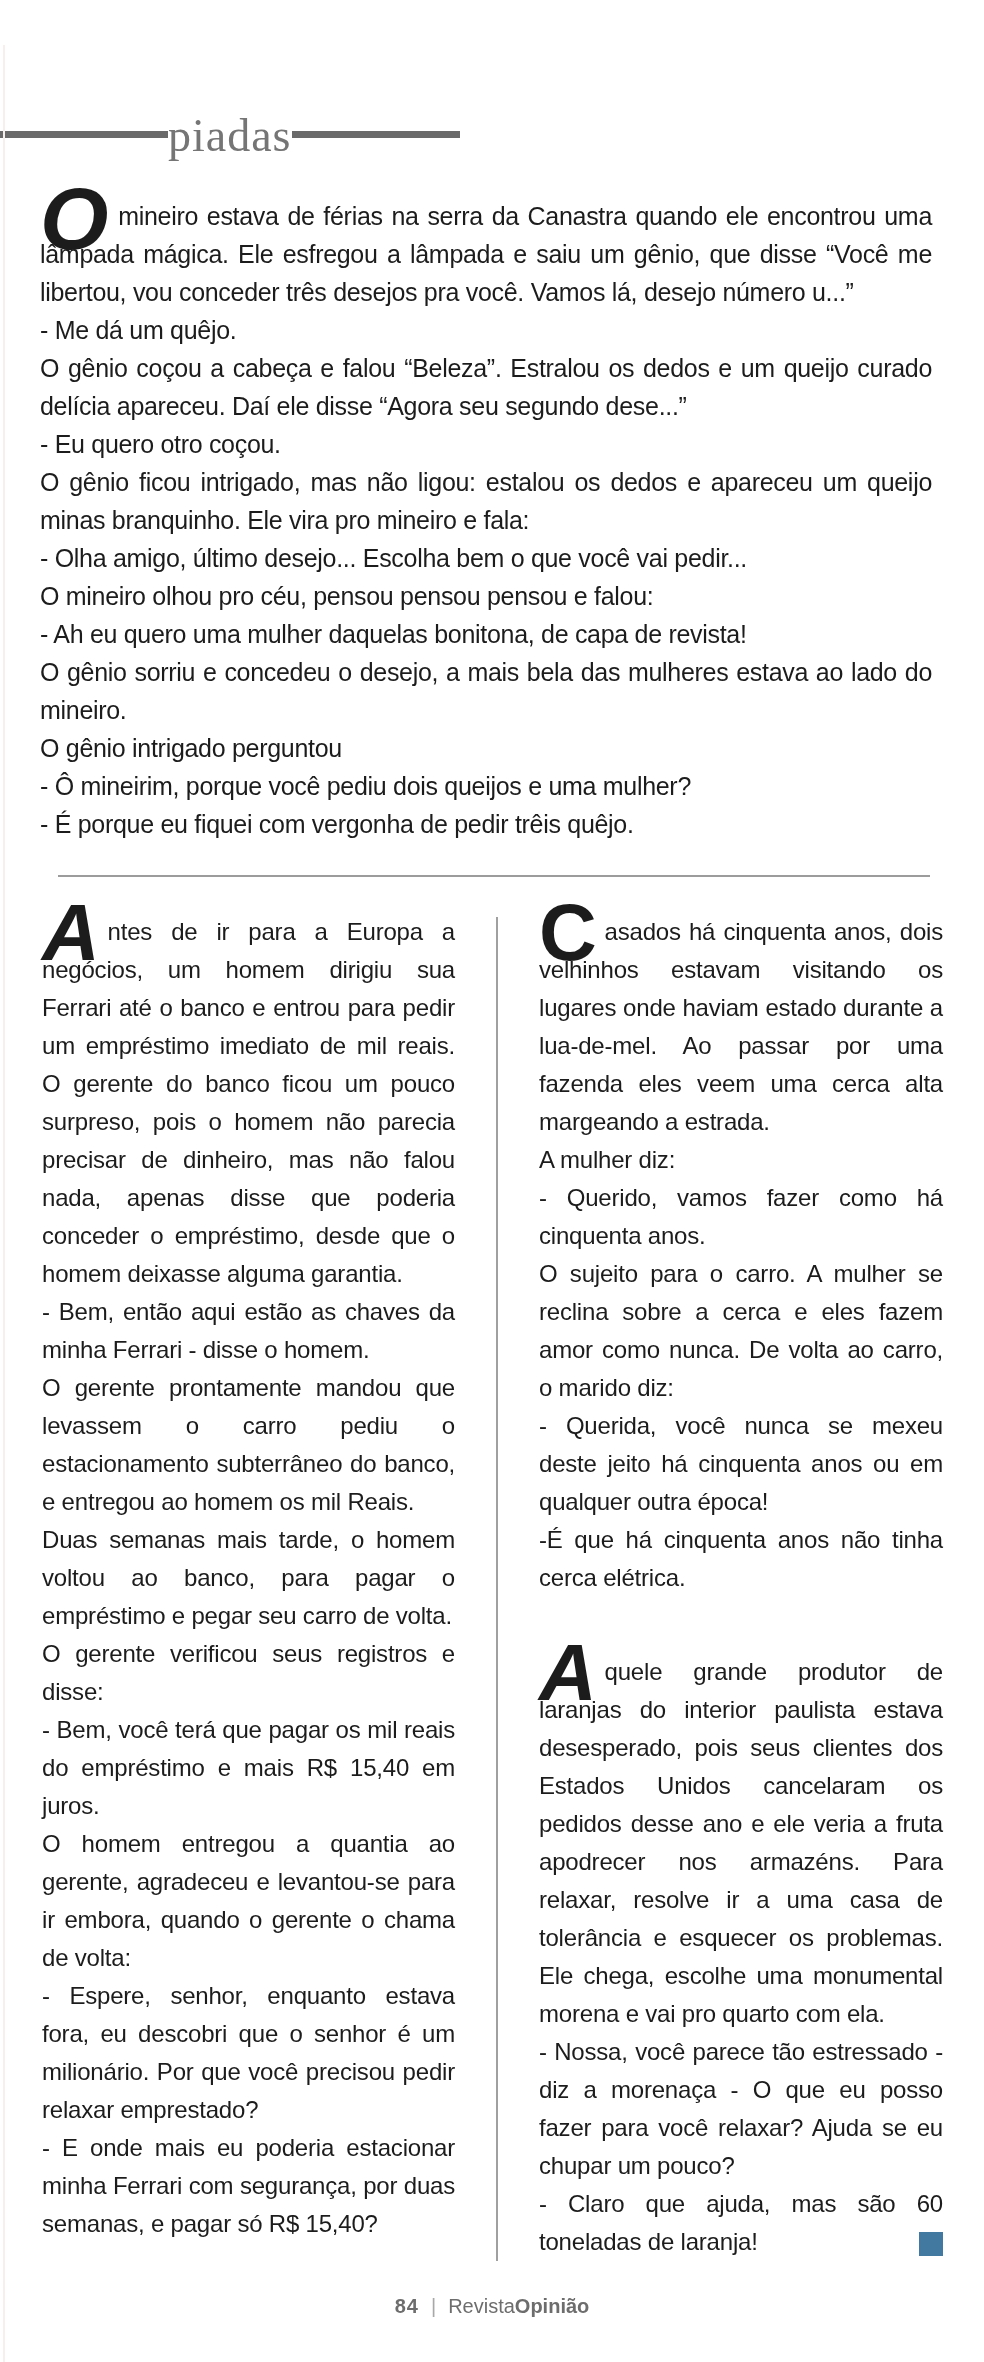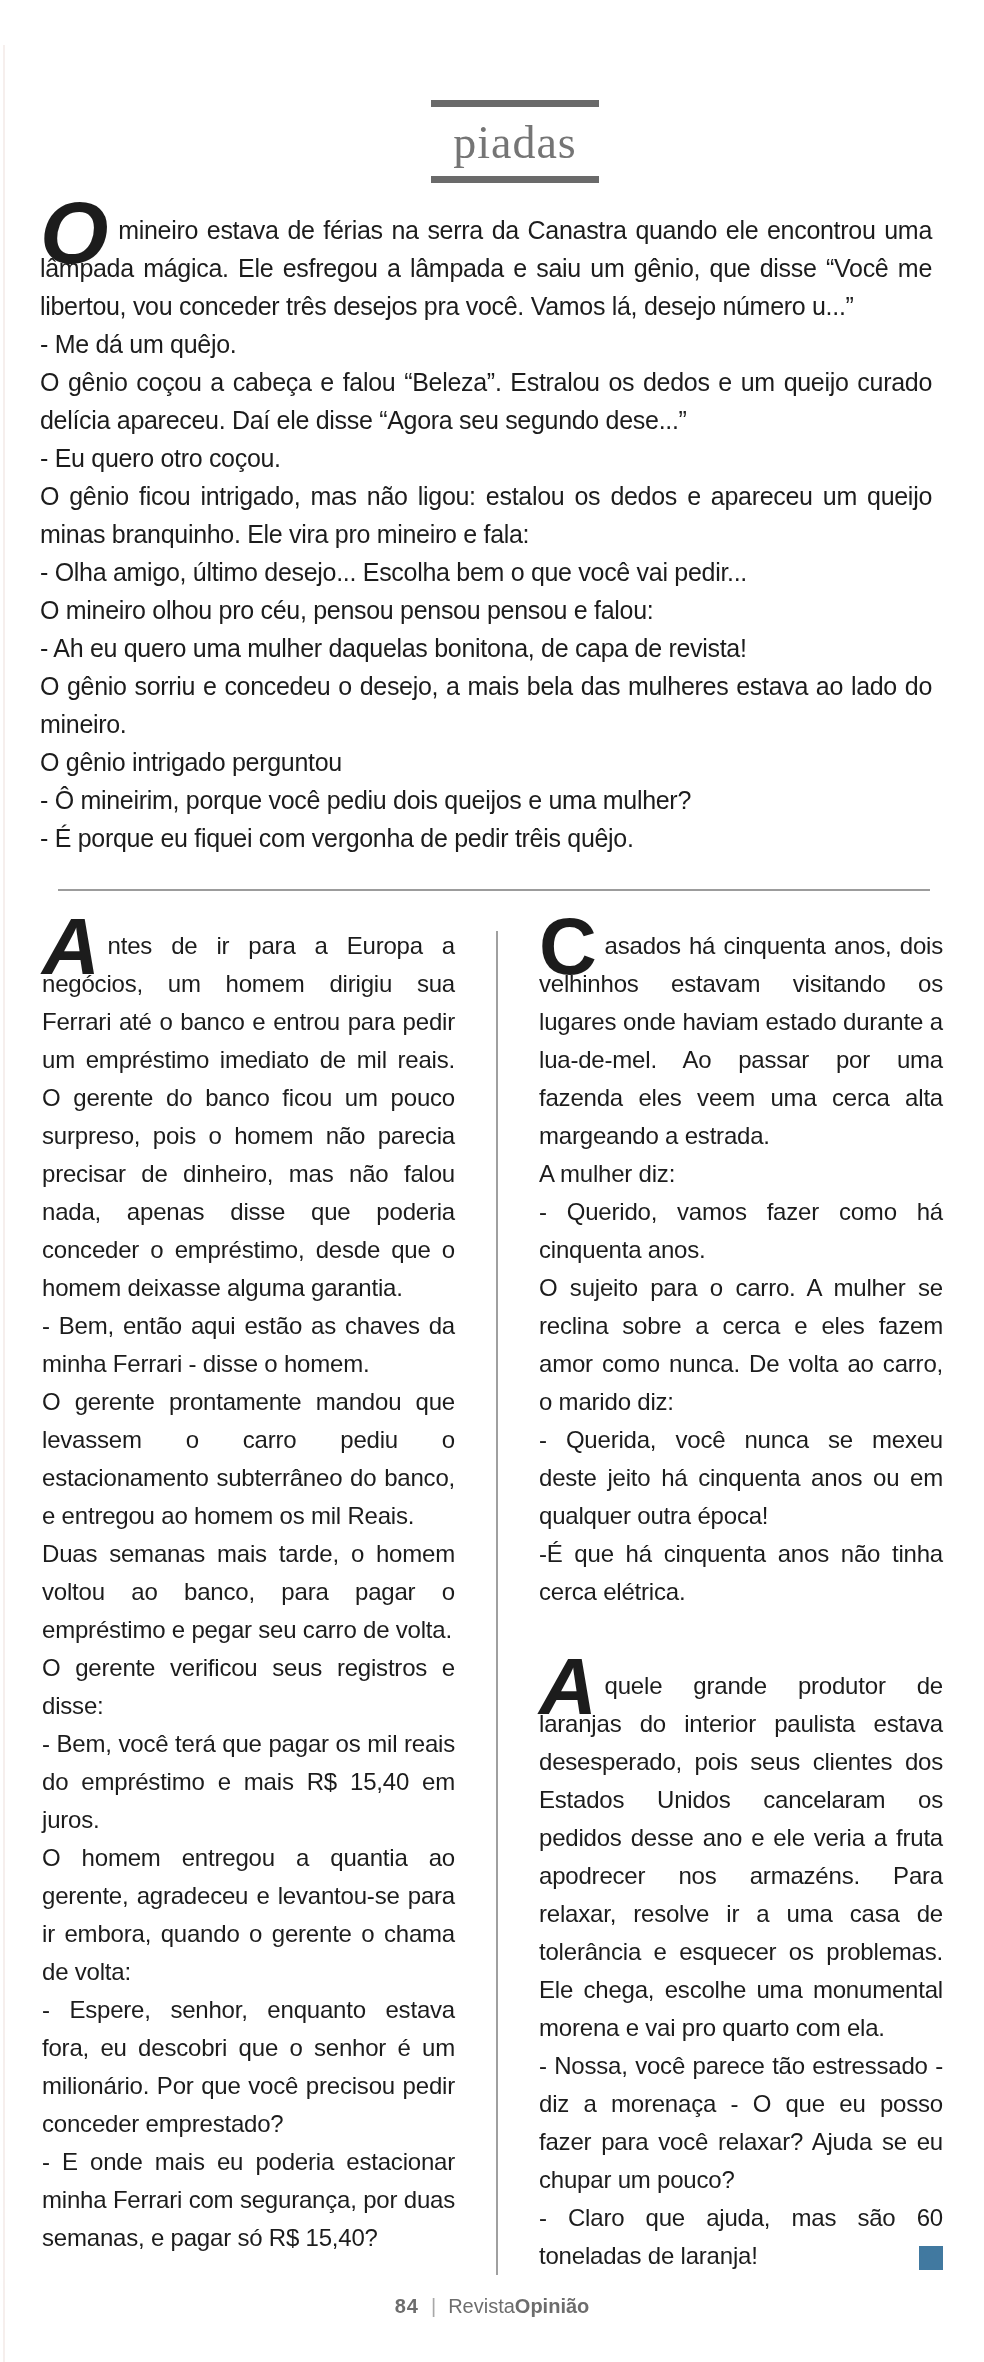--- a/index.html
+++ b/index.html
@@ -4,21 +4,21 @@
 <style>
   html,body{margin:0;padding:0;}
   body{
     width:984px;height:2362px;position:relative;overflow:hidden;
     background:#ffffff;color:#1c1c1c;
     font-family:"Liberation Sans", sans-serif;
   }
   .scan-edge{position:absolute;left:3px;top:45px;bottom:0;width:2px;background:#f6efed;}
 
   
-  .header{padding-top:100px;display:flex;flex-direction:column;align-items:center;padding-left:46px;}
+  .header{padding-top:100px;display:flex;align-items:center;}
   .header .rule{width:168px;height:7px;background:#6a6a6a;}
   .header .title{
     font-family:"Liberation Serif", serif;
     font-size:46px;line-height:1;color:#757575;
     padding:13px 0 10px;letter-spacing:1px;
   }
 
   
   p.para{margin:0;text-align:justify;}
   .lead{margin:28px 52px 0 40px;font-size:25px;line-height:38px;letter-spacing:-0.3px;}
@@ -85,21 +85,21 @@
 
   <div class="col left">
     <div class="joke">
       <p class="para"><span class="dropcap">A</span><span>ntes de ir para a Europa a negócios, um homem dirigiu sua Ferrari até o banco e entrou para pedir um empréstimo imediato de mil reais. O gerente do banco ficou um pouco surpreso, pois o homem não parecia precisar de dinheiro, mas não falou nada, apenas disse que poderia conceder o empréstimo, desde que o homem deixasse alguma garantia.</span></p>
       <p class="para">- Bem, então aqui estão as chaves da minha Ferrari - disse o homem.</p>
       <p class="para">O gerente prontamente mandou que levassem o carro pediu o estacionamento subterrâneo do banco, e entregou ao homem os mil Reais.</p>
       <p class="para">Duas semanas mais tarde, o homem voltou ao banco, para pagar o empréstimo e pegar seu carro de volta.</p>
       <p class="para">O gerente verificou seus registros e disse:</p>
       <p class="para">- Bem, você terá que pagar os mil reais do empréstimo e mais R$ 15,40 em juros.</p>
       <p class="para">O homem entregou a quantia ao gerente, agradeceu e levantou-se para ir embora, quando o gerente o chama de volta:</p>
-      <p class="para">- Espere, senhor, enquanto estava fora, eu descobri que o senhor é um milionário. Por que você precisou pedir conceder emprestado?</p>
+      <p class="para">- Espere, senhor, enquanto estava fora, eu descobri que o senhor é um milionário. Por que você precisou pedir relaxar emprestado?</p>
       <p class="para">- E onde mais eu poderia estacionar minha Ferrari com segurança, por duas semanas, e pagar só R$ 15,40?</p>
     </div>
   </div>
 
   <div class="divider"></div>
 
   <div class="col right">
     <div class="joke">
       <p class="para"><span class="dropcap upright">C</span><span>asados há cinquenta anos, dois velhinhos estavam visitando os lugares onde haviam estado durante a lua-de-mel. Ao passar por uma fazenda eles veem uma cerca alta margeando a estrada.</span></p>
       <p class="para">A mulher diz:</p>

